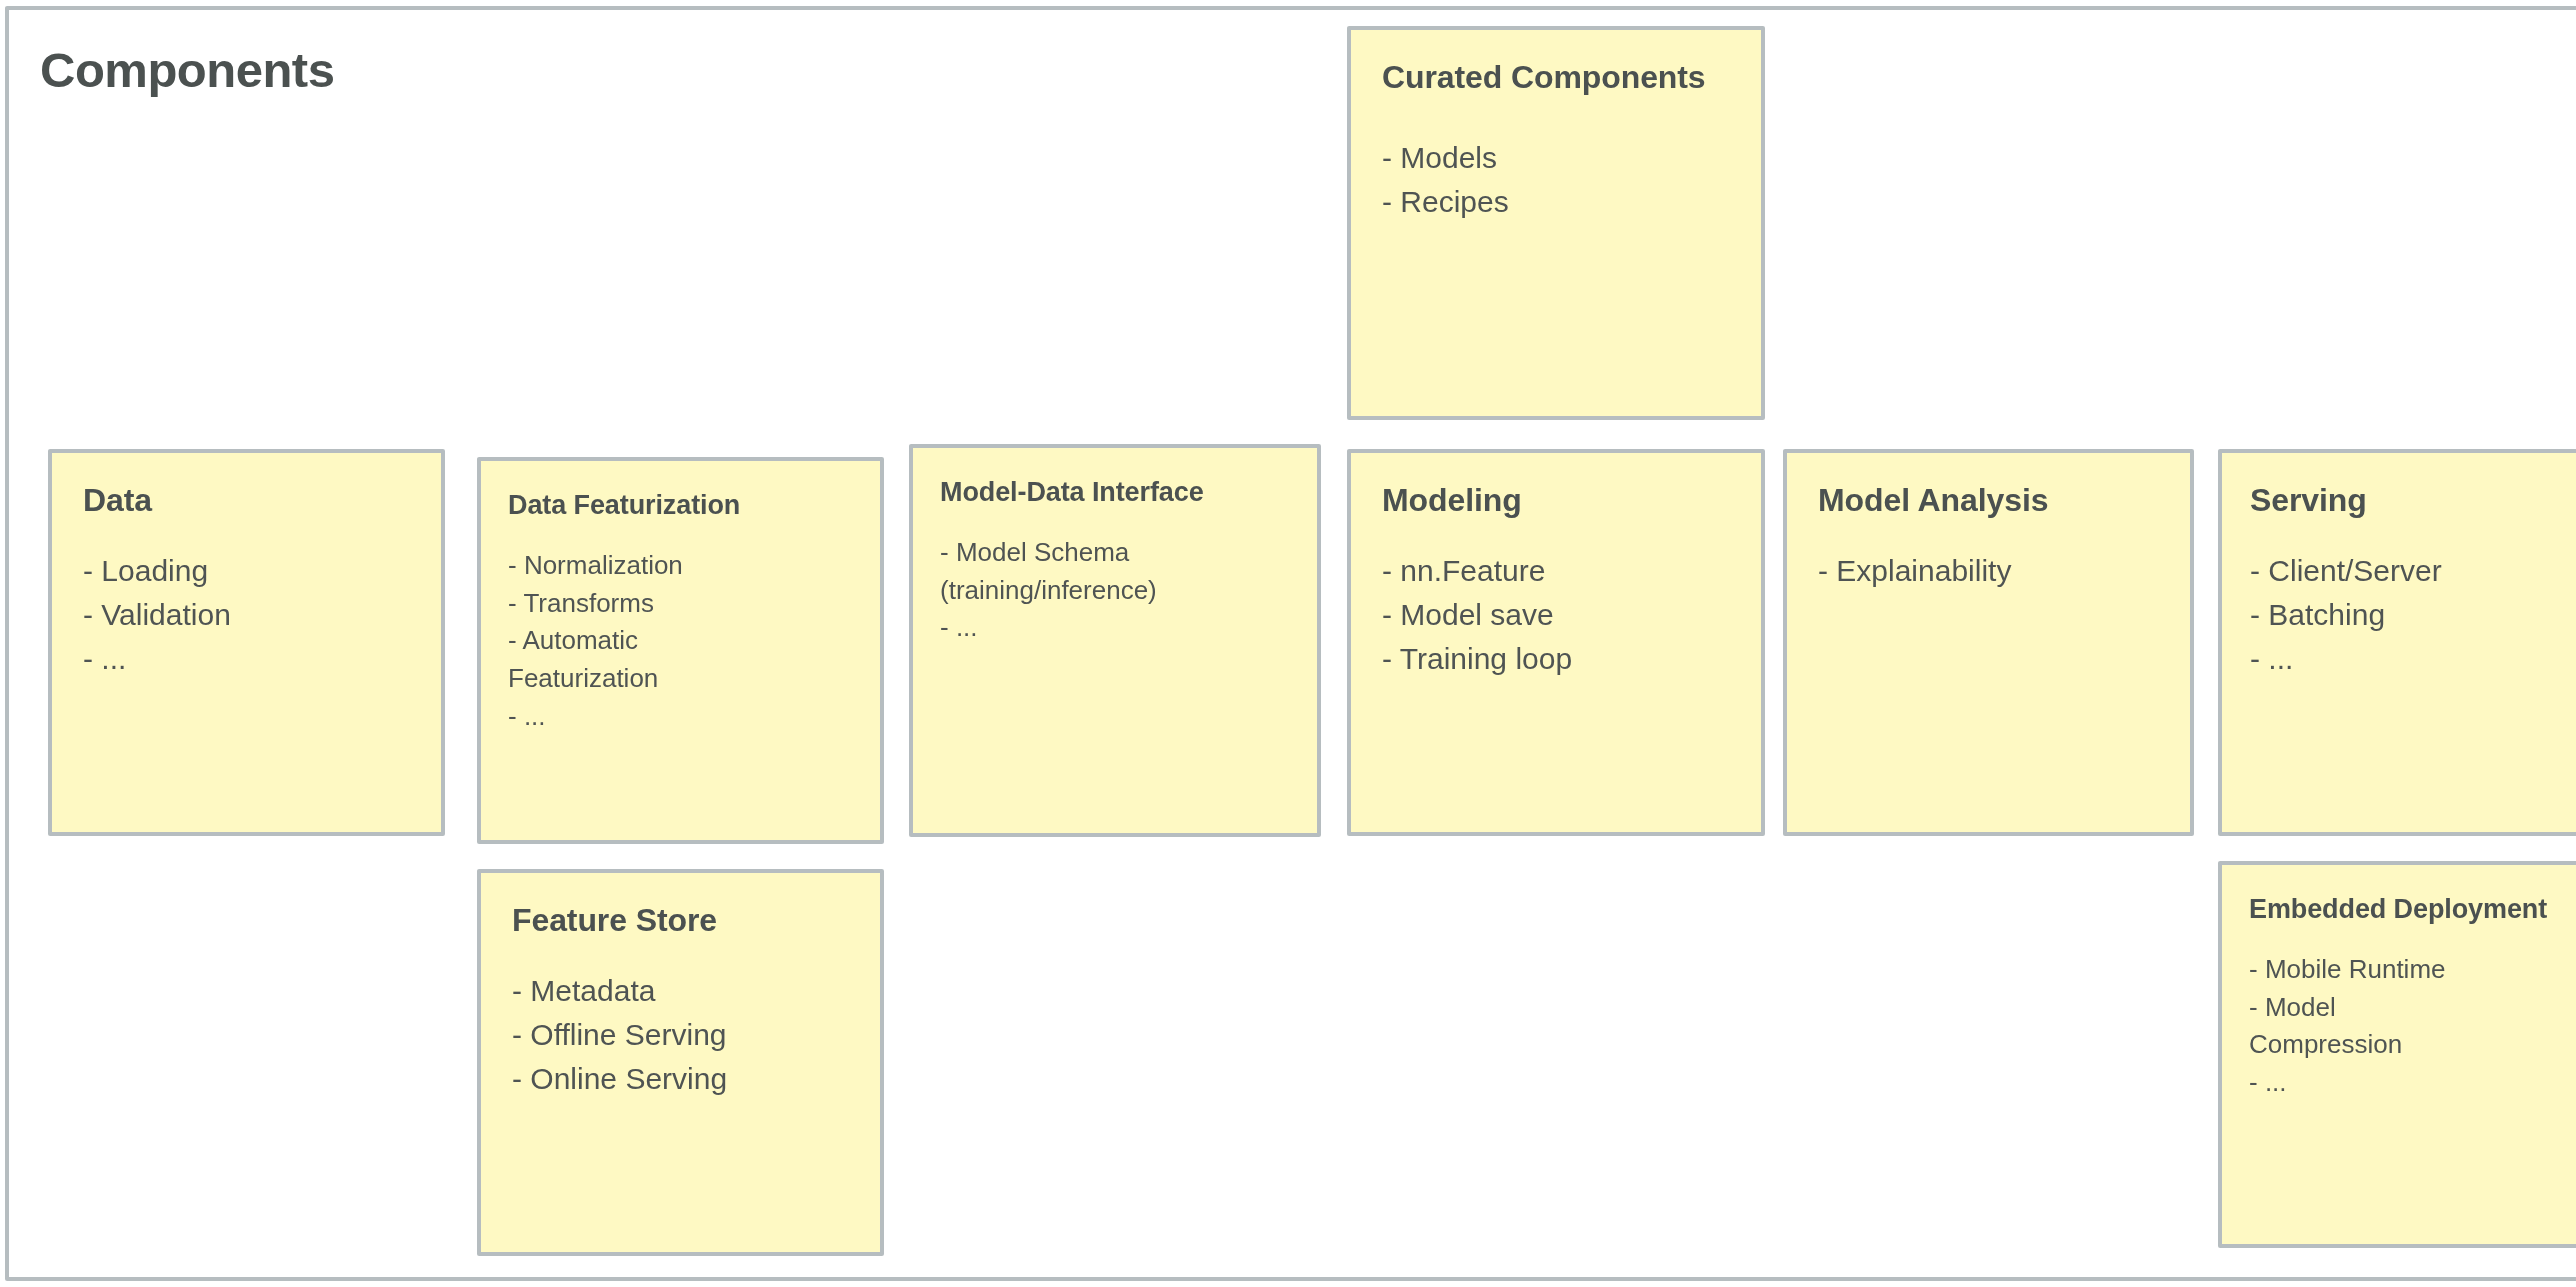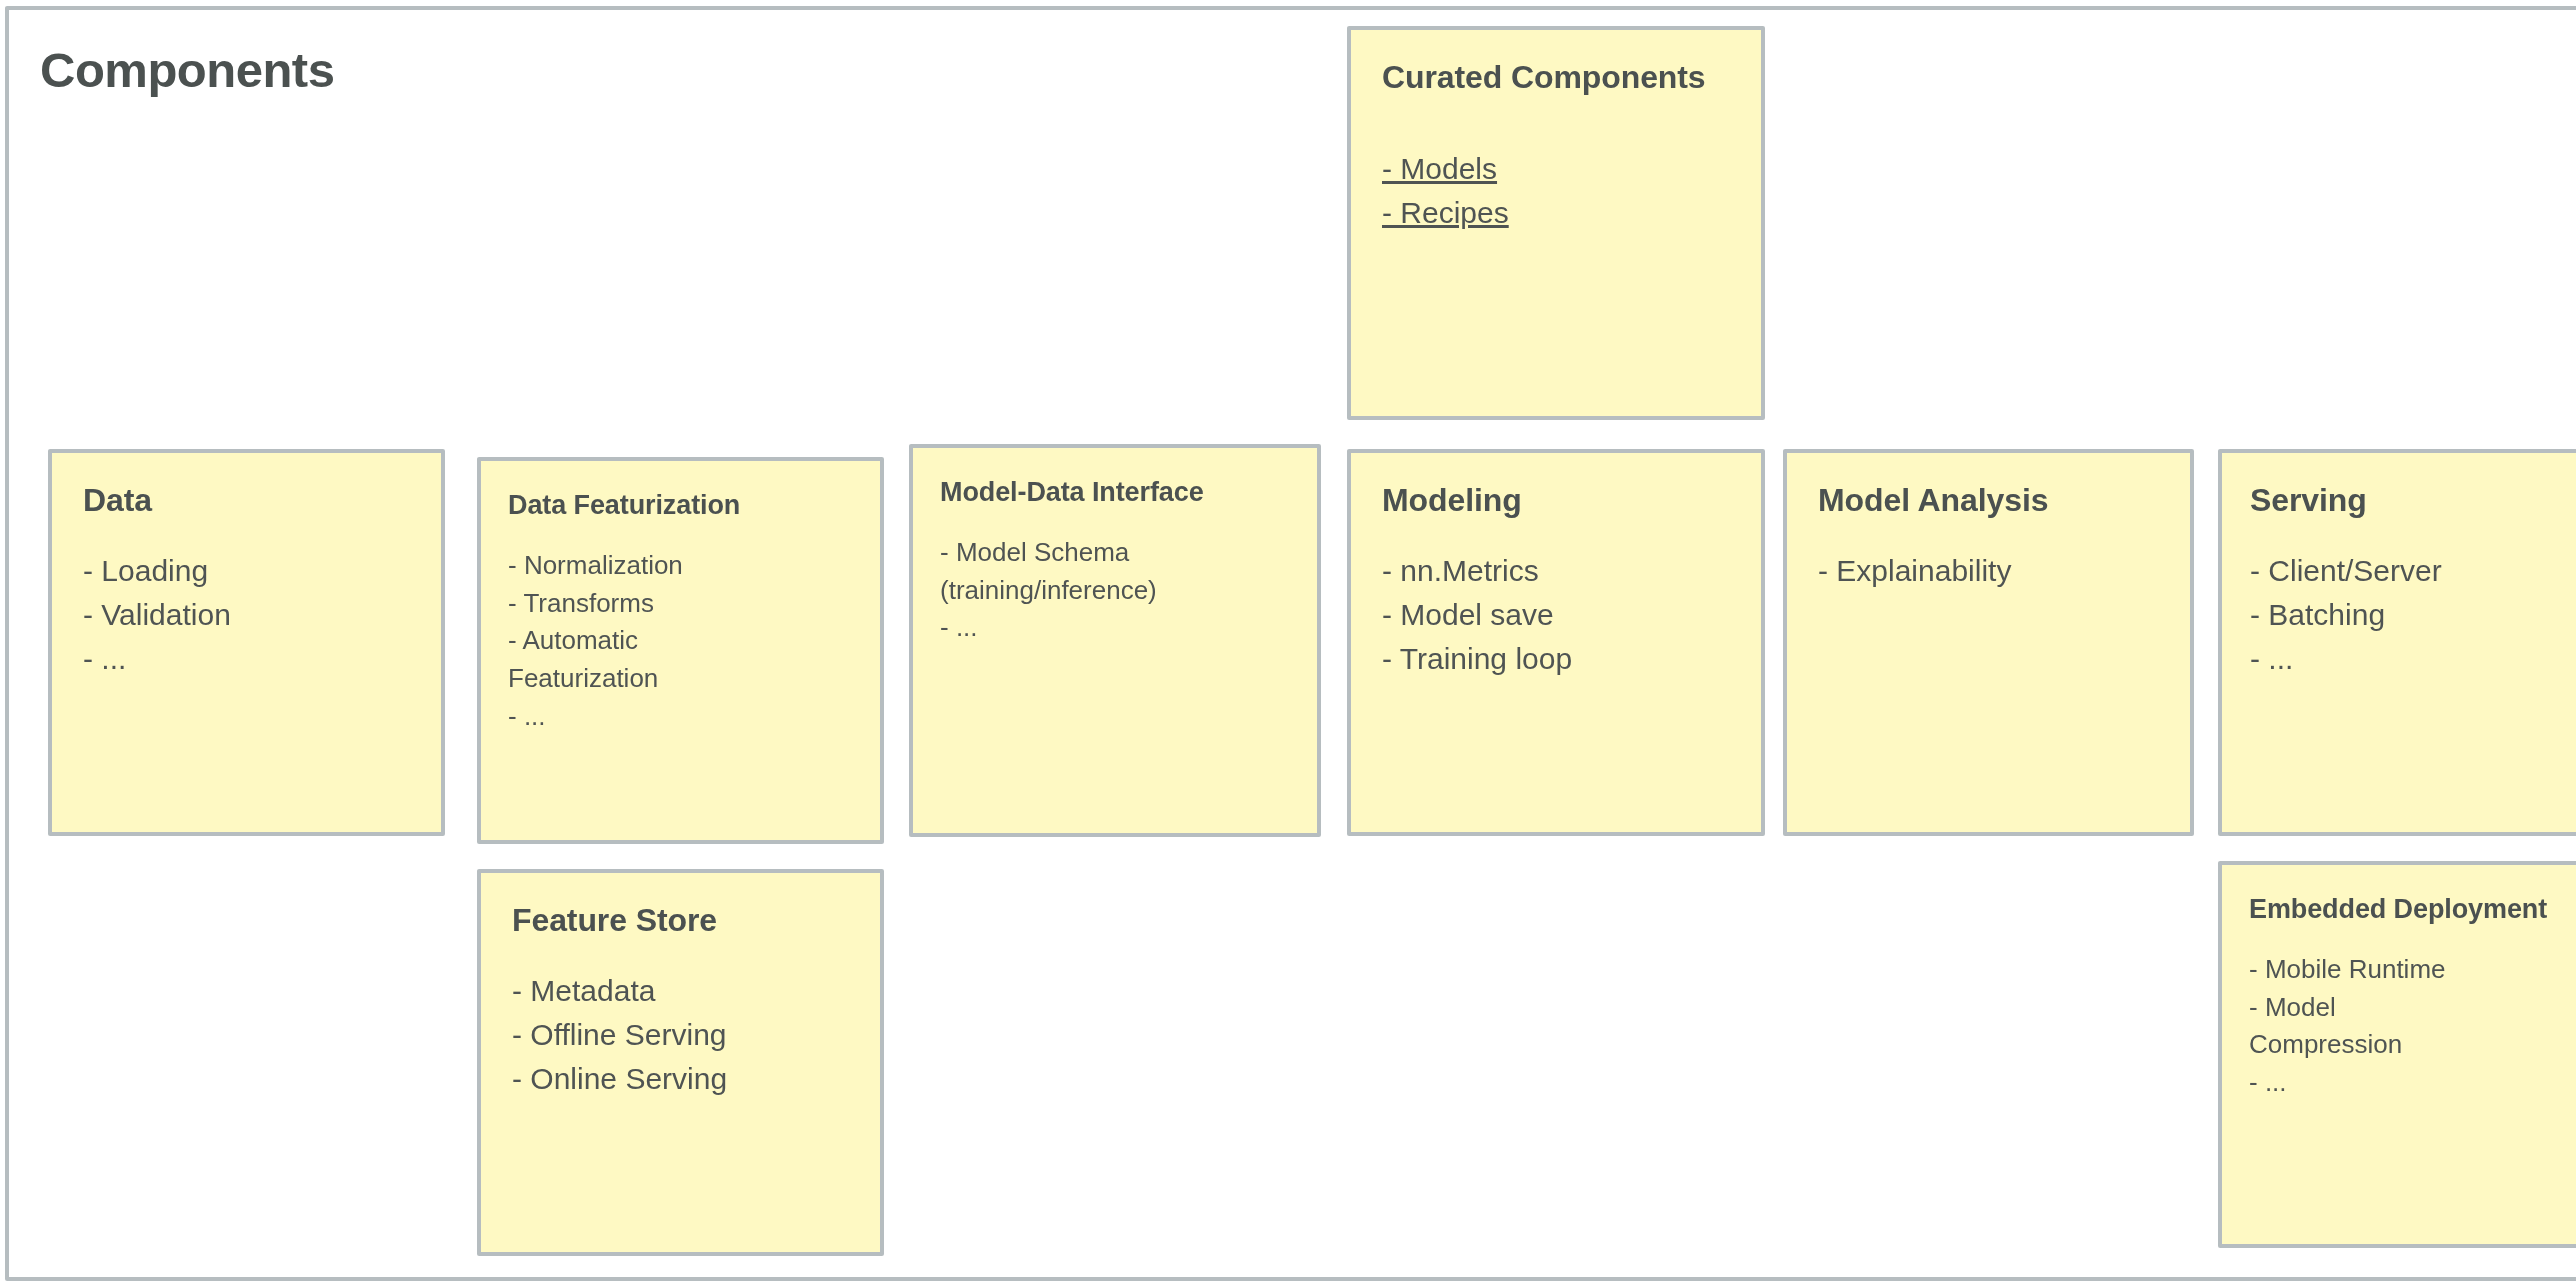--- a/index.html
+++ b/index.html
@@ -91,21 +91,21 @@
   
   
   .t-lg .card-title { font-size: 32px; }
   .t-lg .card-items { font-size: 30px; }
   .t-md .card-title { font-size: 27px; }
   .t-md .card-items { font-size: 26px; }
 
   
   .gap-1 .card-items { margin-top: 28px; }
   .gap-2 .card-items { margin-top: 24px; }
-  .gap-3 .card-items { margin-top: 49px; text-decoration: underline; }
+  .gap-3 .card-items { margin-top: 38px; }
 
   
   #card-curated-components { left: 1347px;  top: 26px;   width: 418px;  height: 394px; }
 
   #card-data            { left: 48px;   top: 449px;  width: 397px;  height: 387px; }
   #card-data-feat       { left: 477px;  top: 449px;  width: 407px;  height: 387px; margin-top: 8px; }
   #card-model-data-if   { left: 909px; top: 444px;  width: 412px;  height: 393px; }
   #card-modeling        { left: 1347px; top: 449px;  width: 418px;  height: 387px; padding-left: 12px; }
   #card-model-analysis  { left: 1783px; top: 449px;  width: 411px;  height: 387px; }
   #card-serving         { left: 2218px; top: 449px;  width: 384px;  height: 387px; }
@@ -171,21 +171,21 @@
 (training/inference)</li>
           <li>- ...</li>
         </ul>
     </div>
   </div>
 
   <div class="card t-lg gap-1" id="card-modeling">
     <div class="card-inner">
       <div class="card-title">Modeling</div>
       <ul class="card-items">
-          <li>- nn.Metrics</li>
+          <li>- nn.Feature</li>
           <li>- Model save</li>
           <li>- Training loop</li>
         </ul>
     </div>
   </div>
 
   <div class="card t-lg gap-1" id="card-model-analysis">
     <div class="card-inner">
       <div class="card-title">Model Analysis</div>
       <ul class="card-items">

